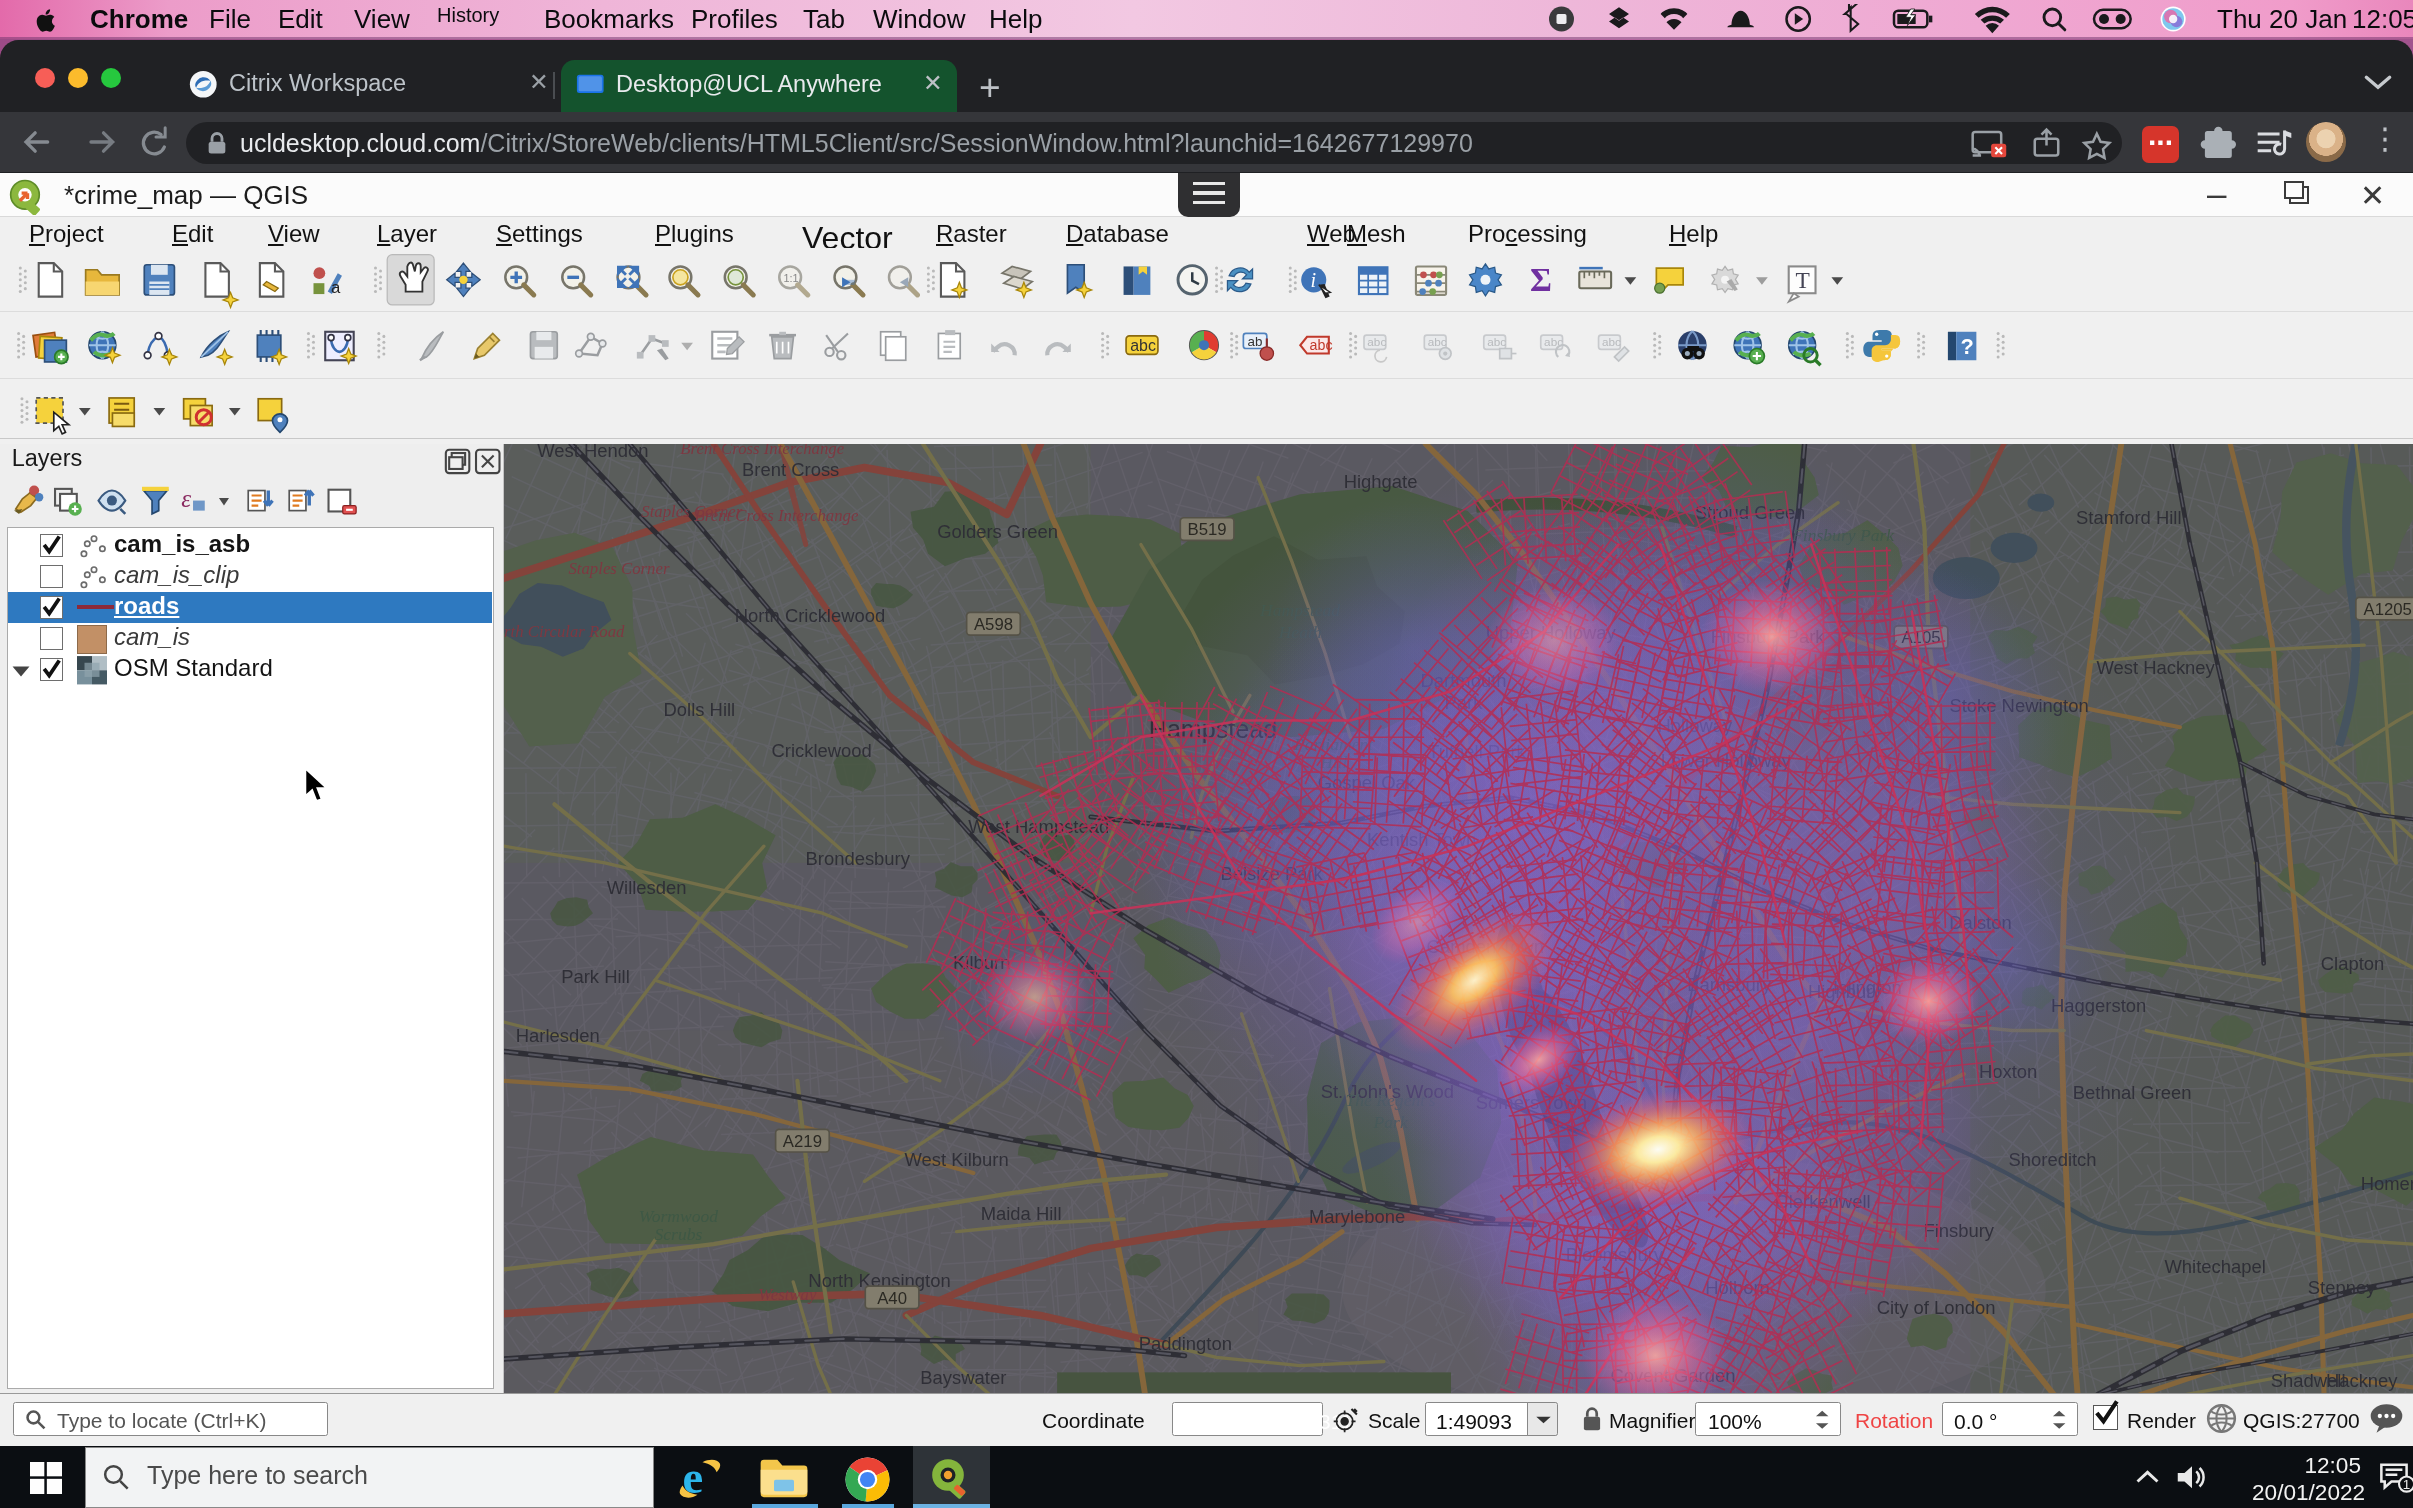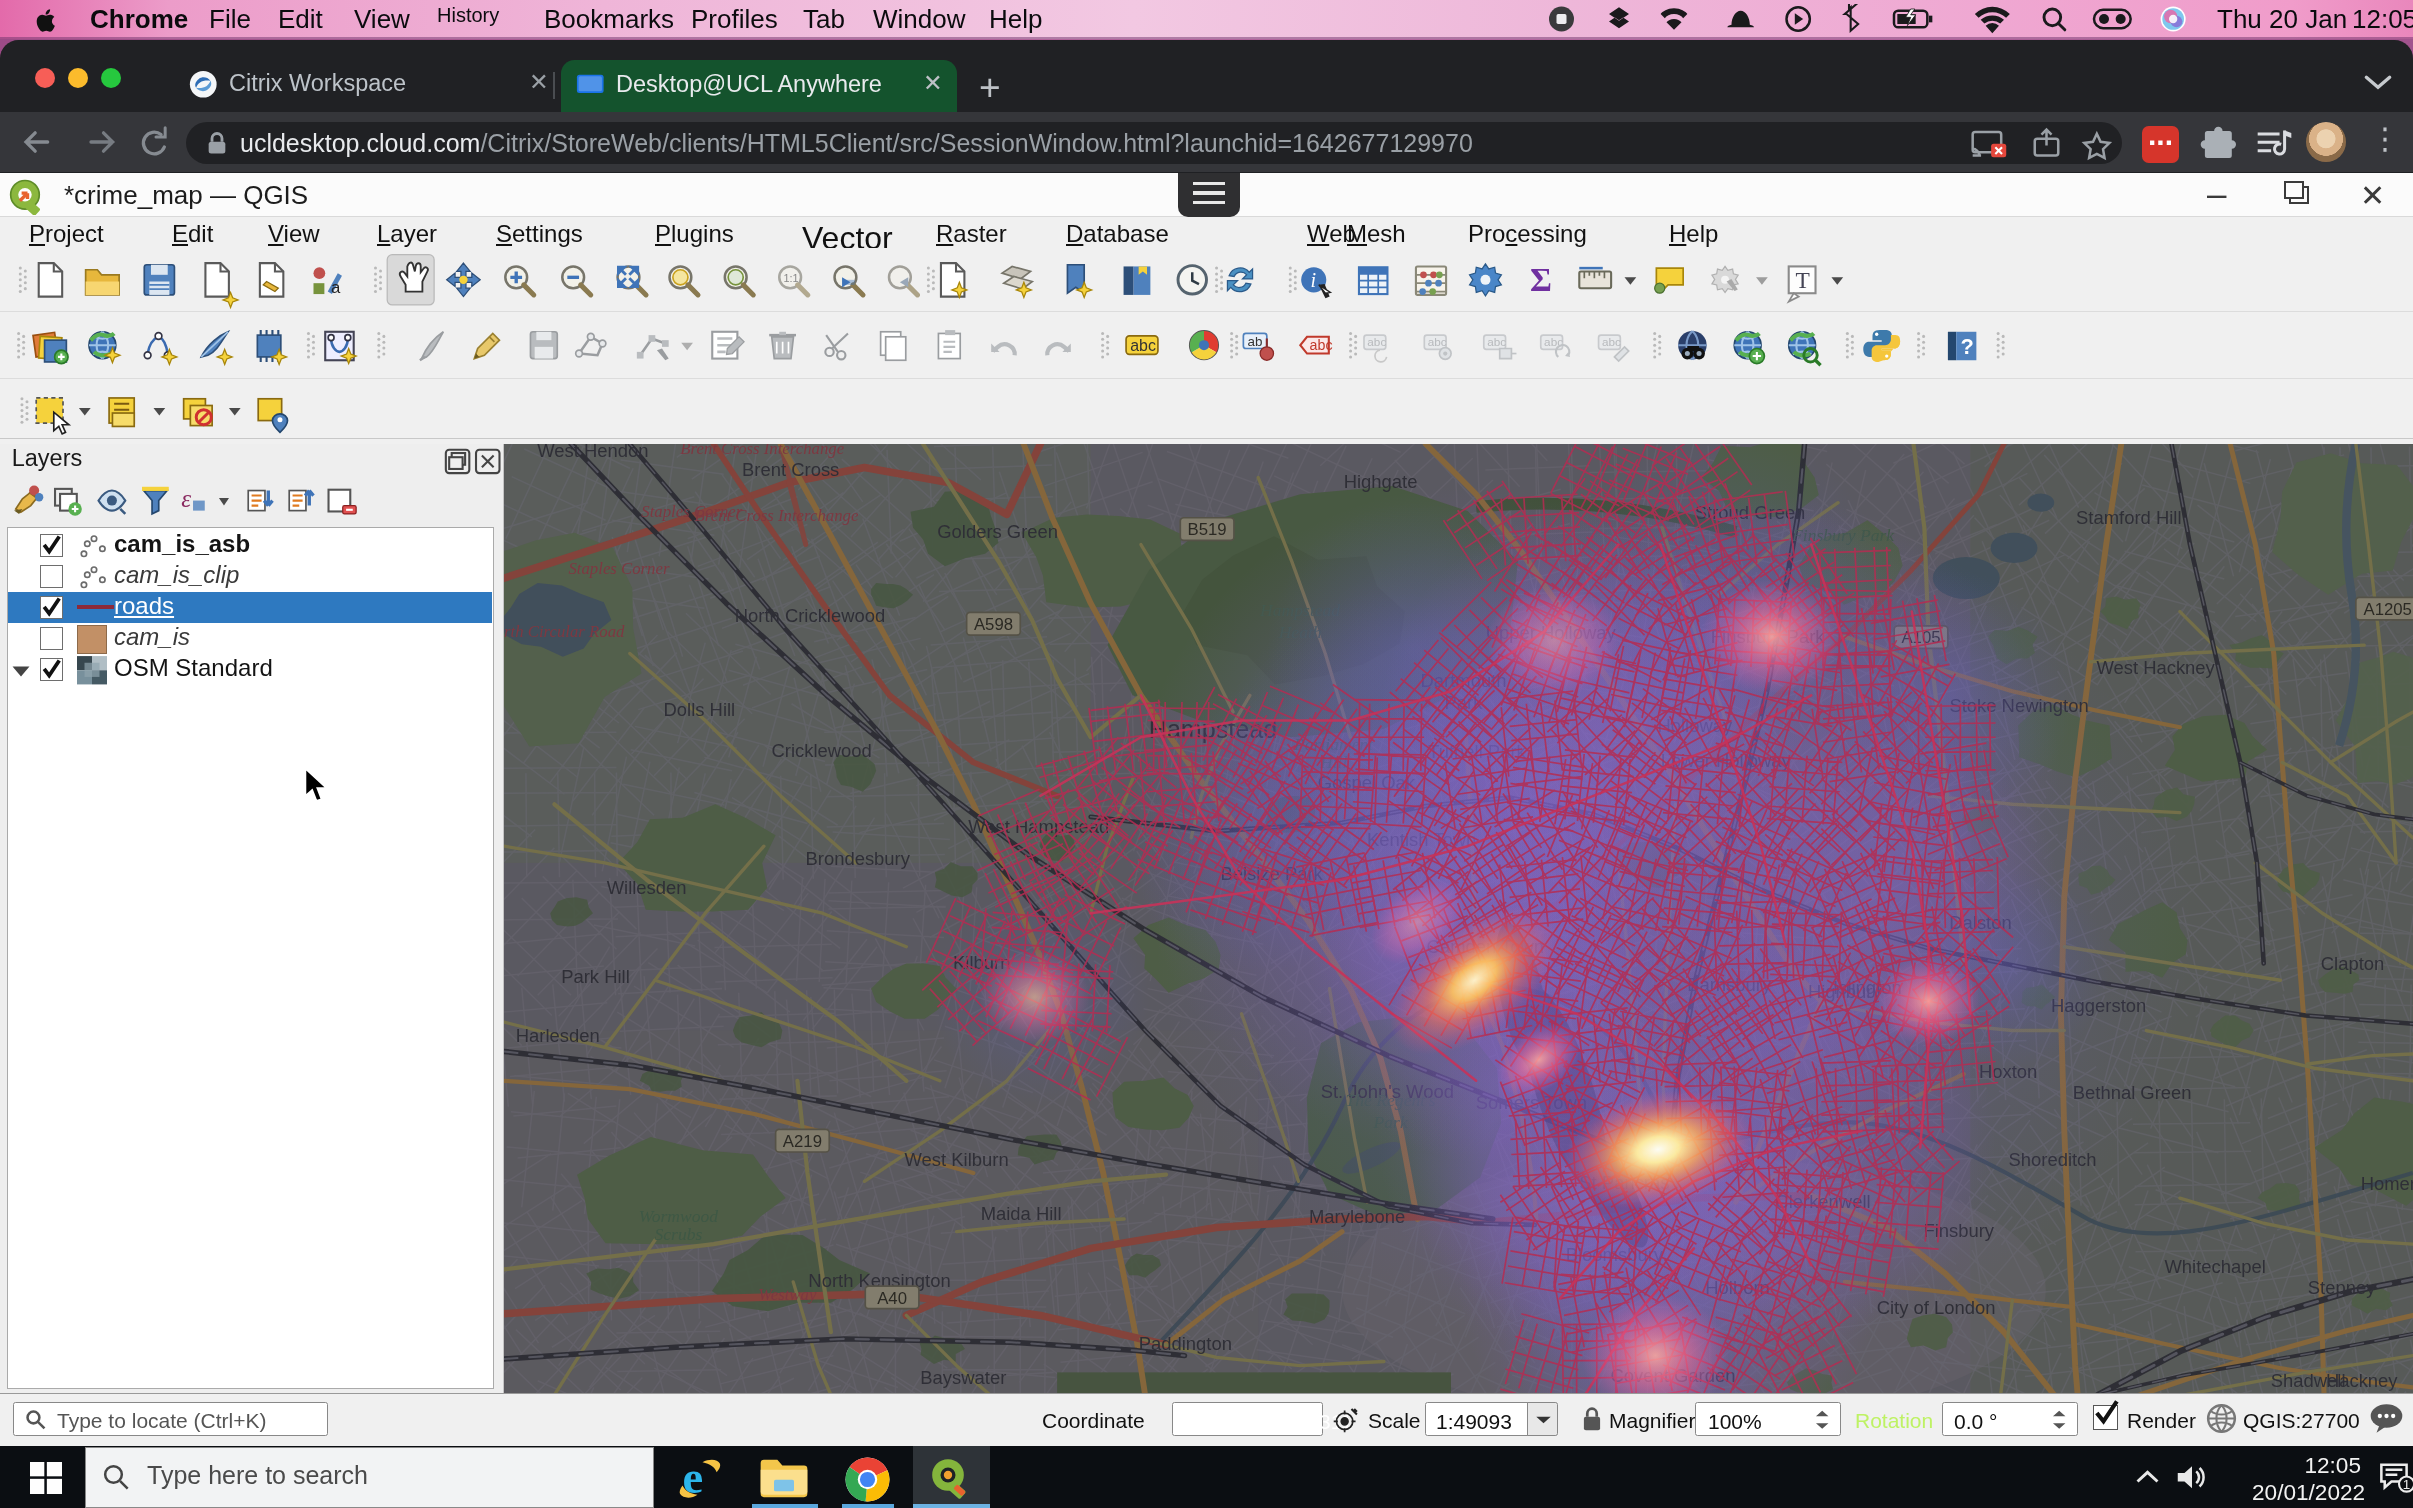--- a/index.html
+++ b/index.html
@@ -692,21 +692,21 @@
       <circle cx="12" cy="14" r="3.2"></circle>
     </g>
   </svg>
 <div class="abs" style="left:114px;top:561px;font-size:24px;font-style:italic;color:#3a3a3a;">cam_is_clip</div>
 <div class="abs" style="left:8.4px;top:592px;width:484px;height:31px;background:#2e79c0"></div>
 <div class="abs" style="left:40px;top:596px;width:22.6px;height:22.6px;background:#fff;border:1.7px solid #6e6e6e"></div>
 <svg class="abs" style="left:40px;top:596px" width="22.6" height="22.6" viewBox="0 0 27 27">
     <path d="M5 13l6 8L23 3" stroke="#111" stroke-width="4.5" fill="none"></path>
   </svg>
 <div class="abs" style="left:77px;top:605px;width:37px;height:4.2px;background:#8c2a3a"></div>
-<div class="abs" style="left:114px;top:592px;font-size:24px;color:#fff;text-decoration:underline;">roads</div>
+<div class="abs" style="left:114px;top:592px;font-size:24px;color:#fff;text-decoration:underline;font-weight:bold;">roads</div>
 <div class="abs" style="left:40px;top:627px;width:22.6px;height:22.6px;background:#fff;border:1.7px solid #6e6e6e"></div>
 <div class="abs" style="left:77px;top:625px;width:30px;height:28.5px;background:#c29066;border:1.7px solid #8d6a4a"></div>
 <div class="abs" style="left:114px;top:623px;font-size:24px;font-style:italic;color:#3a3a3a;">cam_is</div>
 <div class="abs" style="left:40px;top:658px;width:22.6px;height:22.6px;background:#fff;border:1.7px solid #6e6e6e"></div>
 <svg class="abs" style="left:40px;top:658px" width="22.6" height="22.6" viewBox="0 0 27 27">
     <path d="M5 13l6 8L23 3" stroke="#111" stroke-width="4.5" fill="none"></path>
   </svg>
 <svg class="abs" style="left:77px;top:656px" width="30" height="28.5" viewBox="0 0 36 34">
     <rect width="18" height="17" fill="#37474f"></rect>
     <rect x="18" y="0" width="18" height="17" fill="#b0bec5"></rect>
@@ -1449,21 +1449,21 @@
 <svg class="abs" style="left:1581px;top:1406px" width="22" height="27" viewBox="0 0 32 40">
     <rect x="4" y="16" width="24" height="20" rx="3" fill="#555"></rect>
     <path d="M9 16v-5a7 7 0 0 1 14 0v5" stroke="#555" stroke-width="4" fill="none"></path>
   </svg>
 <div class="abs" style="left:1609px;top:1409px;font-size:21px;color:#111">Magnifier</div>
 <div class="abs" style="left:1695px;top:1402px;width:146px;height:34px;background:#fff;border:0.8px solid #888;border-radius:2.5px"></div>
 <div class="abs" style="left:1708px;top:1410px;font-size:21px;color:#111">100%</div>
 <svg class="abs" style="left:1813px;top:1408px" width="18.4" height="23.5" viewBox="0 0 26 34">
     <path d="M4 12l9-8 9 8zM4 22l9 8 9-8z" fill="#555"></path>
   </svg>
-<div class="abs" style="left:1855px;top:1409px;font-size:21px;color:#bef264">Rotation</div>
+<div class="abs" style="left:1855px;top:1409px;font-size:21px;color:#ef4444">Rotation</div>
 <div class="abs" style="left:1942px;top:1402px;width:136px;height:34px;background:#fff;border:0.8px solid #888;border-radius:2.5px"></div>
 <div class="abs" style="left:1954px;top:1410px;font-size:21px;color:#111">0.0 °</div>
 <svg class="abs" style="left:2050px;top:1408px" width="18.4" height="23.5" viewBox="0 0 26 34">
     <path d="M4 12l9-8 9 8zM4 22l9 8 9-8z" fill="#555"></path>
   </svg>
 <div class="abs" style="left:2093px;top:1405px;width:25px;height:25px;background:#fff;border:1.7px solid #555"></div>
 <svg class="abs" style="left:2091px;top:1398px" width="30" height="30" viewBox="0 0 36 36">
     <path d="M7 18l8 10L31 4" stroke="#111" stroke-width="5" fill="none"></path>
   </svg>
 <div class="abs" style="left:2127px;top:1409px;font-size:21px;color:#111">Render</div>

